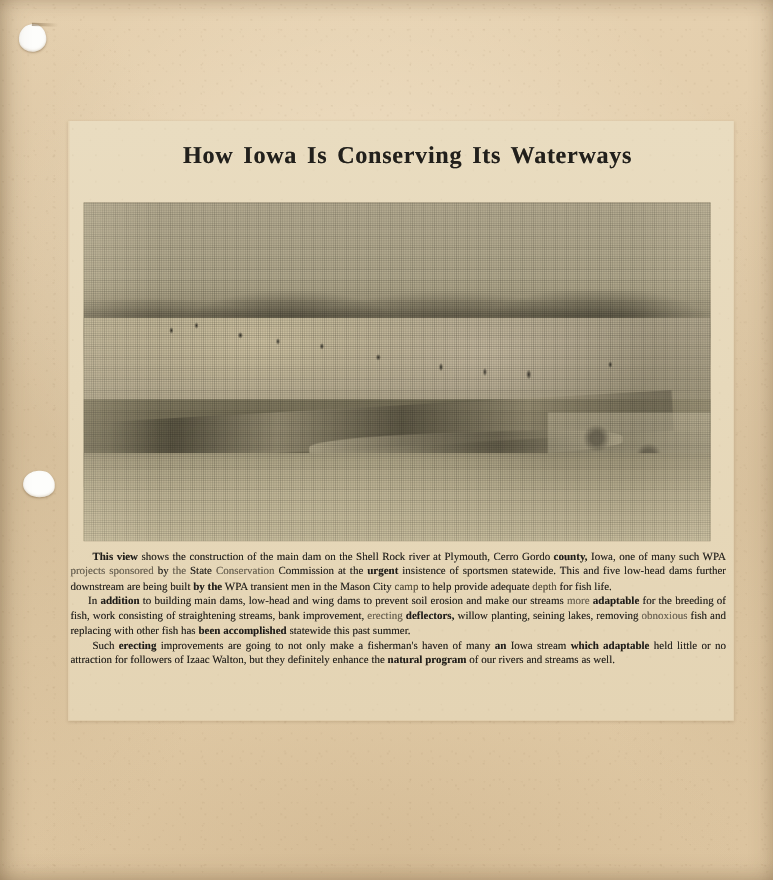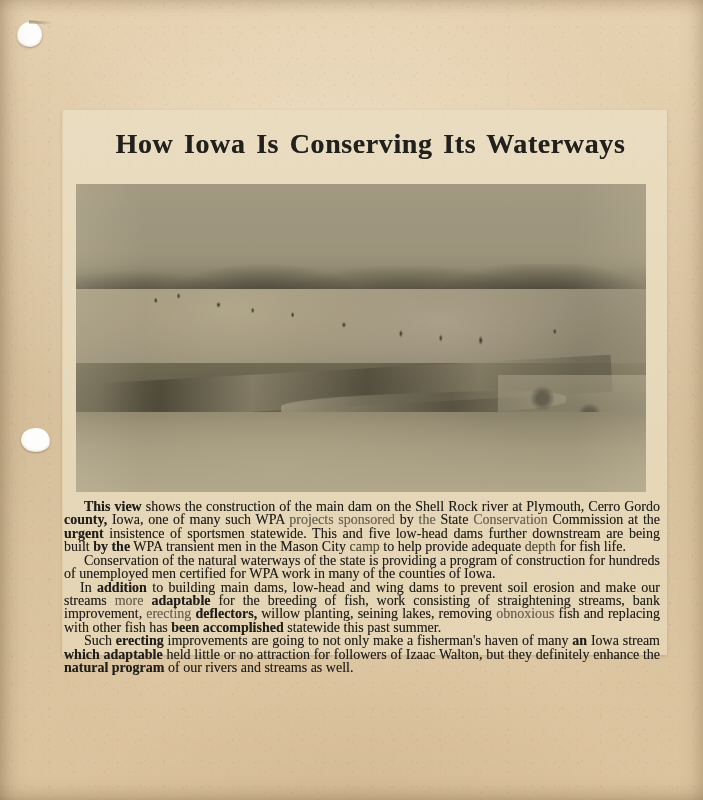--- a/index.html
+++ b/index.html
@@ -104,21 +104,21 @@
 
   
   .headline {
     position: absolute;
     left: 12px;
     right: 0;
     top: 18px;
     text-align: center;
     font-family: "Liberation Serif", serif;
     font-weight: bold;
-    font-size: 28px;
+    font-size: 22px;
     letter-spacing: 0.6px;
     color: #22201c;
     word-spacing: 3px;
     text-shadow: 0 0 0.6px rgba(40,36,30,0.55);
   }
 
   
   .photo {
     position: absolute;
     left: 14px;
@@ -235,21 +235,21 @@
   }
 
   
   .caption {
     position: absolute;
     left: 2px;
     top: 390px;
     width: 596px;
     color: #201e1a;
     font-family: "Liberation Serif", serif;
-    font-size: 14px;
+    font-size: 10px;
     line-height: 13.3px;
     text-align: justify;
     text-shadow: 0 0 0.5px rgba(35,32,26,0.45);
   }
   .caption p {
     margin: 0 0 0.5px 0;
     text-indent: 20px;
   }
   .caption p.p3 { text-indent: 16px; }
   .caption b { font-weight: bold; }
@@ -294,21 +294,20 @@
       <div class="photo-log2"></div>
       <div class="photo-rocks"></div>
       <div class="photo-fg"></div>
       <div class="photo-halftone"></div>
       <div class="photo-fade"></div>
     </div>
 
     <div class="caption">
       <p><b>This view</b> shows the construction of the main dam on the Shell Rock river at Plymouth, Cerro Gordo <b>county,</b> Iowa, one of many such WPA <span class="faded">projects sponsored</span> by <span class="faded">the</span> State <span class="faded">Conservation</span> Commission at the <b>urgent</b> insistence of sportsmen statewide. This and five low-head dams further downstream are being built <b>by the</b> WPA transient men in the Mason City <span class="faded2">camp</span> to help provide adequate <span class="faded2">depth</span> for fish life.</p>
 
-      <p>Conservation of the natural waterways of the state is providing a program of construction for hundreds of unemployed men certified for WPA work in many of the counties of Iowa.</p>
 
       <p class="p3">In <b>addition</b> to building main dams, low-head and wing dams to prevent soil erosion and make our streams <span class="faded">more</span> <b>adaptable</b> for the breeding of fish, work consisting of straightening streams, bank improvement, <span class="faded">erecting</span> <b>deflectors,</b> willow planting, seining lakes, removing <span class="faded">obnoxious</span> fish and replacing with other fish has <b>been accomplished</b> statewide this past summer.</p>
 
       <p>Such <b>erecting</b> improvements are going to not only make a fisherman's haven of many <b>an</b> Iowa stream <b>which adaptable</b> held little or no attraction for followers of Izaac Walton, but they definitely enhance the <b>natural program</b> of our rivers and streams as well.</p>
     </div>
 
     <div class="crop-mask"></div>
   </div>
 
   <div class="edge-shade"></div>

